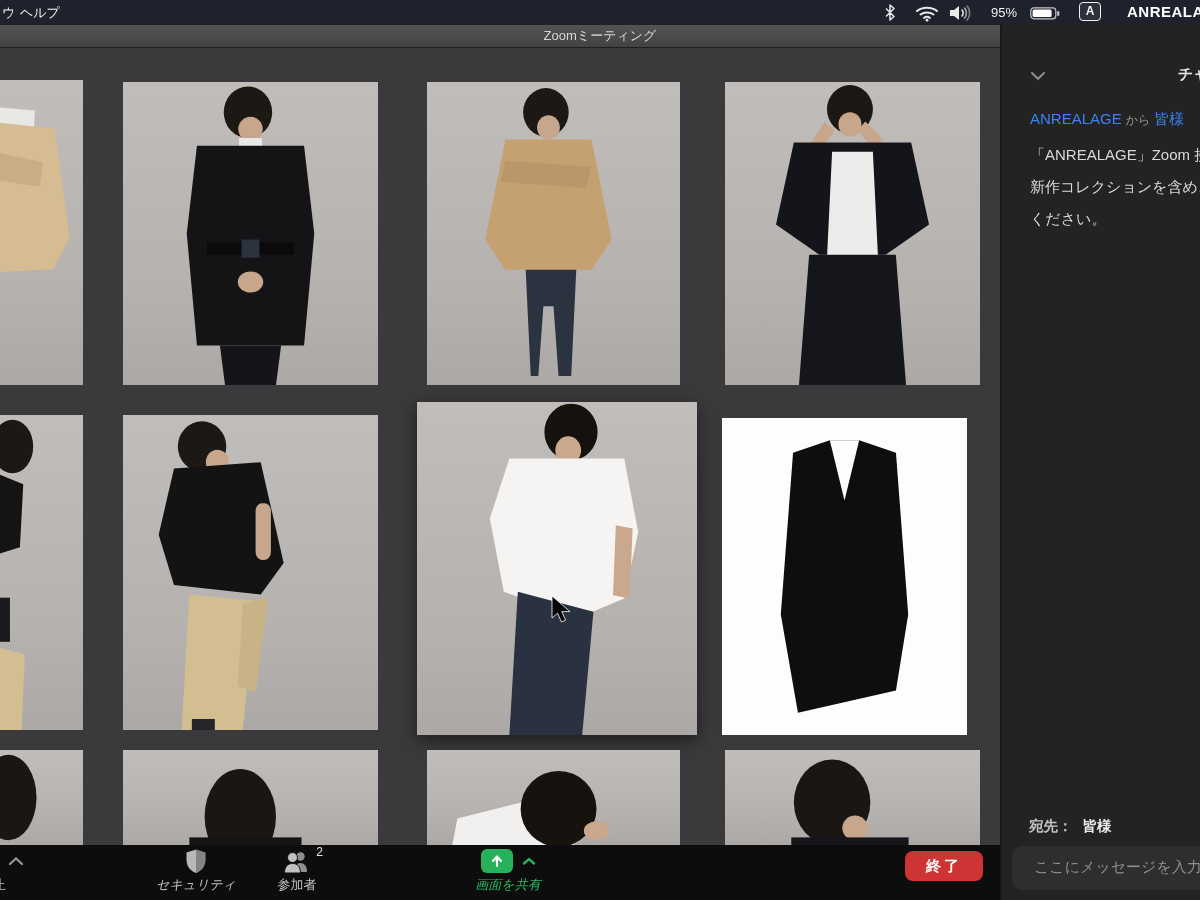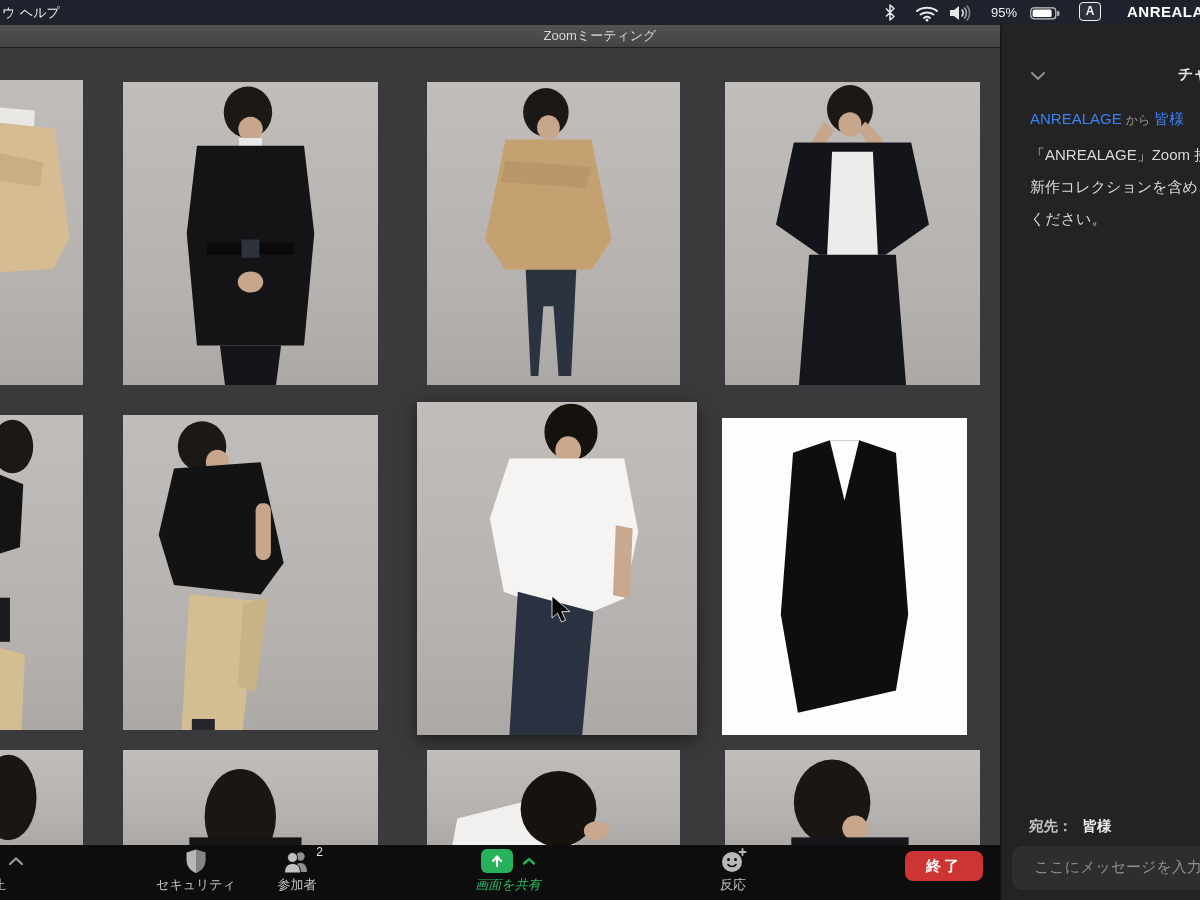--- a/index.html
+++ b/index.html
@@ -241,21 +241,21 @@
 
   <div class="tb-item stop-partial">
     <div class="tb-icon" style="justify-content:flex-start;padding-left:10px;">
       <svg width="18" height="12" viewBox="0 0 18 12">
           <path d="M4 9 L10 3.5 L16 9" stroke="#9a9a9a" stroke-width="2.2" fill="none" stroke-linecap="round"></path>
         </svg>
     </div>
     <div class="tb-label">止</div>
   </div>
 
-  <div class="tb-item" style="left:146px;width:100px;">
+  <div class="tb-item" style="left:146px;width:100px;font-style:italic;">
     <div class="tb-icon">
       <svg width="24" height="27" viewBox="0 0 24 27">
         <path d="M12 1.5 L21.5 4.5 V12 C21.5 18.5 17.3 23 12 25 C6.7 23 2.5 18.5 2.5 12 V4.5 Z" fill="#b8b8b8"></path>
         <path d="M12 1.5 L21.5 4.5 V12 C21.5 18.5 17.3 23 12 25 Z" fill="#0d0d0d" opacity=".3"></path>
       </svg>
     </div>
     <div class="tb-label">セキュリティ</div>
   </div>
 
   <div class="tb-item" style="left:247px;width:100px;">
@@ -283,27 +283,15 @@
       <span style="margin-left:9px;">
         <svg width="14" height="10" viewBox="0 0 14 10">
             <path d="M2 7.5 L7 3 L12 7.5" stroke="#26b15a" stroke-width="2.4" fill="none" stroke-linecap="round"></path>
           </svg>
       </span>
     </div>
     <div class="tb-label green">画面を共有</div>
   </div>
 
 
-  <div class="tb-item" style="left:683px;width:100px;">
-    <div class="tb-icon">
-      <svg width="27" height="26" viewBox="0 0 27 26">
-        <circle cx="12" cy="14" r="10" fill="#b8b8b8"></circle>
-        <circle cx="8.5" cy="11.5" r="1.5" fill="#0d0d0d"></circle>
-        <circle cx="15.5" cy="11.5" r="1.5" fill="#0d0d0d"></circle>
-        <path d="M8 16.5 C9.5 19.2 14.5 19.2 16 16.5" stroke="#0d0d0d" stroke-width="1.6" fill="none" stroke-linecap="round"></path>
-        <path d="M22.5 1 V7 M19.5 4 H25.5" stroke="#b8b8b8" stroke-width="1.8" stroke-linecap="round"></path>
-      </svg>
-    </div>
-    <div class="tb-label">反応</div>
-  </div>
 
   <div class="end-btn">終了</div>
 </div>
 
 </body></html>

